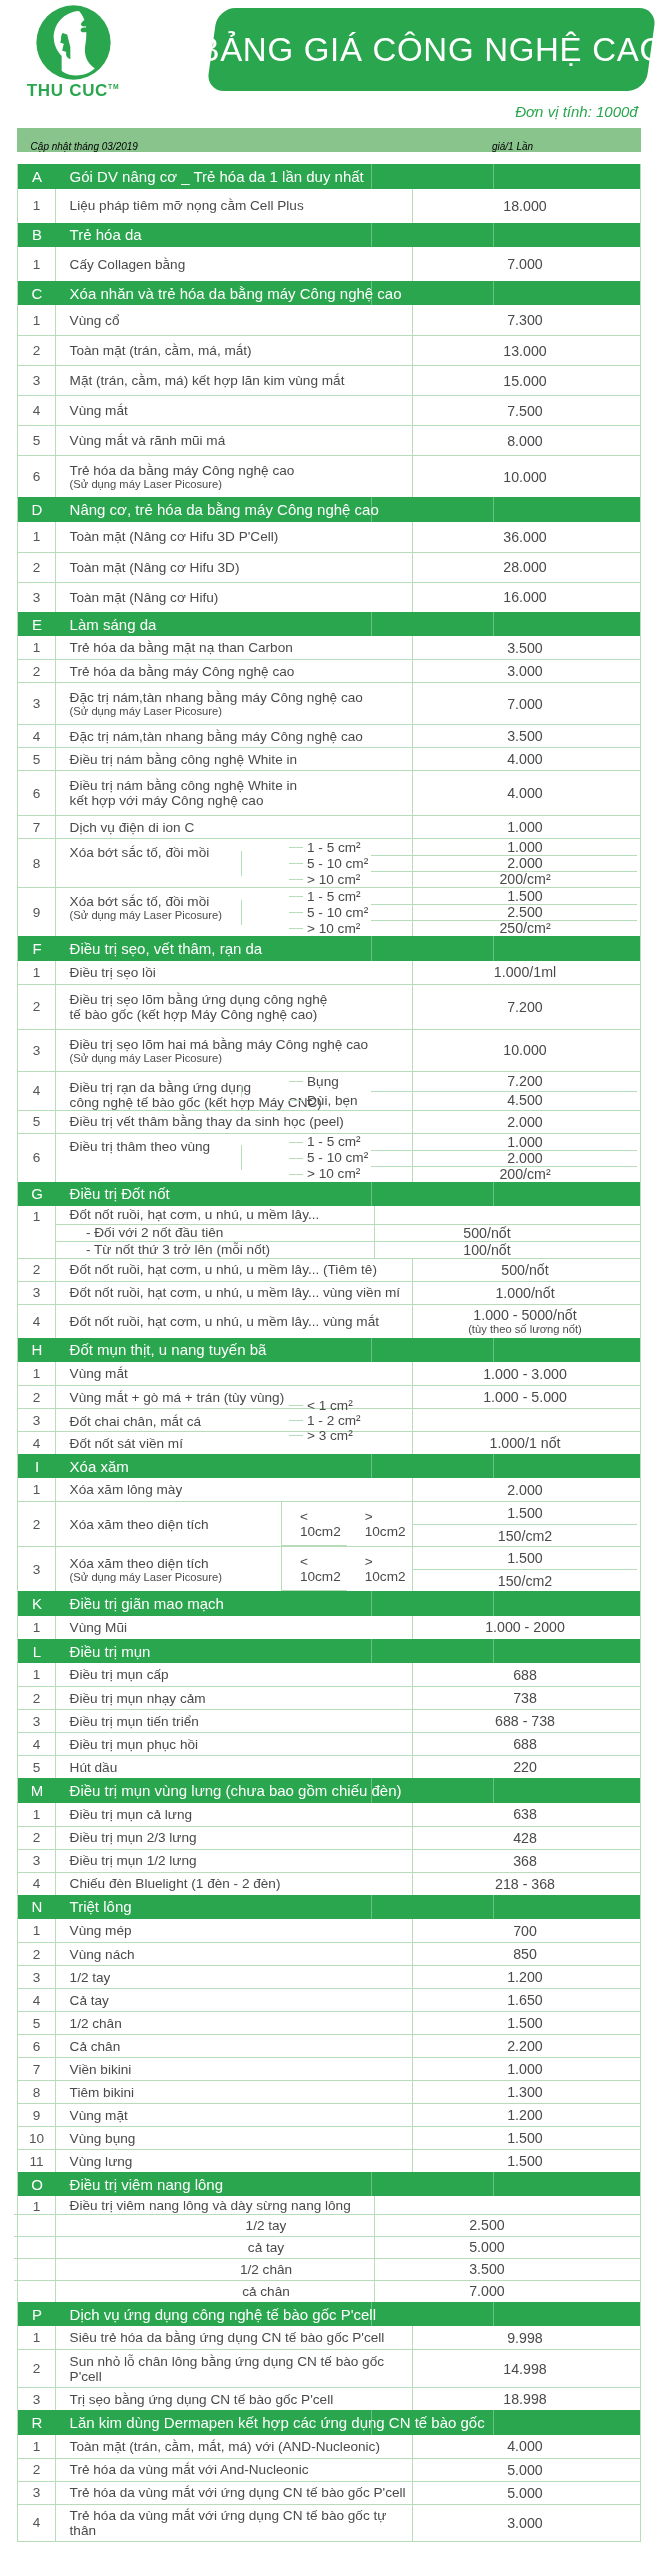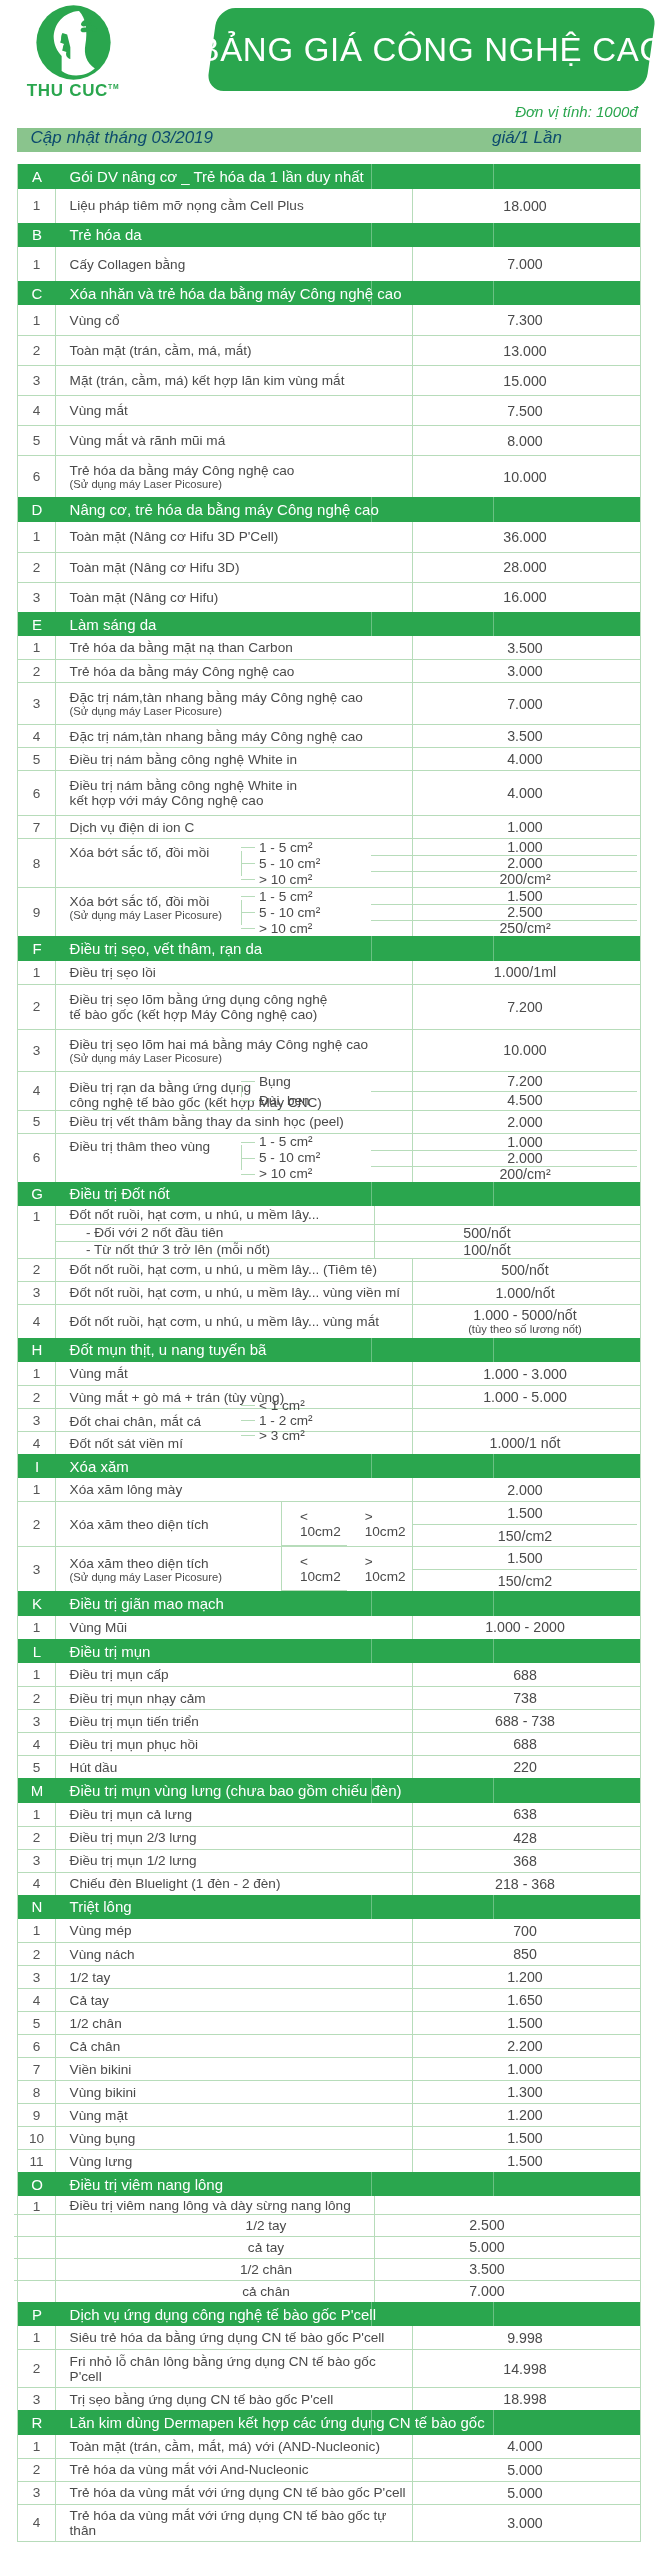--- a/index.html
+++ b/index.html
@@ -26,22 +26,22 @@
     background: var(--green); border-radius: 17.6px; transform: skewX(-8deg);
   }
   .banner-inner {
     transform: skewX(8deg); height: 100%;
     display: flex; align-items: center; justify-content: center;
     color: #fff; font-size: 33px; letter-spacing: 0.7px; white-space: nowrap;
   }
   .unit-note { text-align: right; padding-right: 20.3px; font-style: italic; color: var(--green); font-size: 15px; height: 20.3px; line-height: 20.3px; padding-left: 6px; }
   .update-bar {
     margin: 5.4px 17px 0; height: 24.4px; background: var(--lightbar);
-    color: #0c4a6e; font-style: italic; font-size: 17px;
-    display: flex; align-items: flex-start; padding-left: 13.6px; position: relative;
+    color: #000000; font-style: italic; font-size: 10px;
+    display: flex; align-items: flex-end; padding-left: 13.6px; position: relative;
   }
   .update-bar .pricecol-label { position: absolute; left: 475px; }
   
   .table { margin: 12.2px 17px 6.8px; border: 0.7px solid var(--line); border-top: none; }
   .sec {
     display: grid; grid-template-columns: 38px 1fr; align-items: center;
     background: var(--green); color: #fff; height: 24.4px; font-size: 15px; position: relative;
   }
   .sec .letter { text-align: center; }
   .sec .title { padding-left: 13.6px; white-space: nowrap; }
@@ -61,21 +61,21 @@
   .row.two { min-height: 42px; }
   .row.twob { min-height: 45px; }
   .row.g4 { min-height: 34px; }
   
   .row.bracket .desc, .row.bracket2 .desc { position: relative; display: block; padding: 0 0 0 13.6px; }
   .dmain { padding-top: 5.4px; }
   .bracket2 .dmain { padding-top: 8.1px; }
   .tiers { position: absolute; left: 203px; right: 4.1px; top: 0; bottom: 0; display: flex; flex-direction: column; justify-content: center; }
   .tiers::before { content: ''; position: absolute; left: -17.6px; top: 11.5px; bottom: 11.5px; width: 0.7px; background: var(--line); }
   .bracket2 .tiers::before { top: 13px; bottom: 13px; }
-  .tier { position: relative; height: 22.4px; display: flex; align-items: center; }
+  .tier { position: relative; height: 22.4px; display: flex; align-items: center; margin-left: 48px; }
   .bracket2 .tier { height: 26px; }
   .tier::before { content: ''; position: absolute; left: -17.6px; top: 50%; width: 13.6px; height: 0.7px; background: var(--line); }
   .pstack { display: flex; flex-direction: column; padding: 0; align-items: stretch; }
   .pt { flex: 1; display: flex; align-items: center; justify-content: center; position: relative; }
   .bracket .pt + .pt::before, .bracket2 .pt + .pt::before, .stline::before {
     content: ''; position: absolute; left: -42px; right: 0; top: 0; height: 0.7px; background: var(--line);
   }
   
   .row.split { grid-template-columns: 38px 226px 131px 224px; min-height: 45px; }
   .subcol { border-right: 0.7px solid var(--line); display: flex; flex-direction: row; border-left: 0.7px solid var(--line); margin-left: -0.7px; }
@@ -750,21 +750,21 @@
         <div class="desc">
           <div class="dline">Viền bikini</div>
         </div>
         <div class="price">
           <div class="pmain">1.000</div>
         </div>
       </div>
       <div class="row">
         <div class="no">8</div>
         <div class="desc">
-          <div class="dline">Vùng bikini</div>
+          <div class="dline">Tiêm bikini</div>
         </div>
         <div class="price">
           <div class="pmain">1.300</div>
         </div>
       </div>
       <div class="row">
         <div class="no">9</div>
         <div class="desc">
           <div class="dline">Vùng mặt</div>
         </div>
@@ -832,21 +832,21 @@
         <div class="desc">
           <div class="dline">Siêu trẻ hóa da bằng ứng dụng CN tế bào gốc P'cell</div>
         </div>
         <div class="price">
           <div class="pmain">9.998</div>
         </div>
       </div>
       <div class="row">
         <div class="no">2</div>
         <div class="desc">
-          <div class="dline">Fri nhỏ lỗ chân lông bằng ứng dụng CN tế bào gốc P'cell</div>
+          <div class="dline">Sun nhỏ lỗ chân lông bằng ứng dụng CN tế bào gốc P'cell</div>
         </div>
         <div class="price">
           <div class="pmain">14.998</div>
         </div>
       </div>
       <div class="row">
         <div class="no">3</div>
         <div class="desc">
           <div class="dline">Trị sẹo bằng ứng dụng CN tế bào gốc P'cell</div>
         </div>

